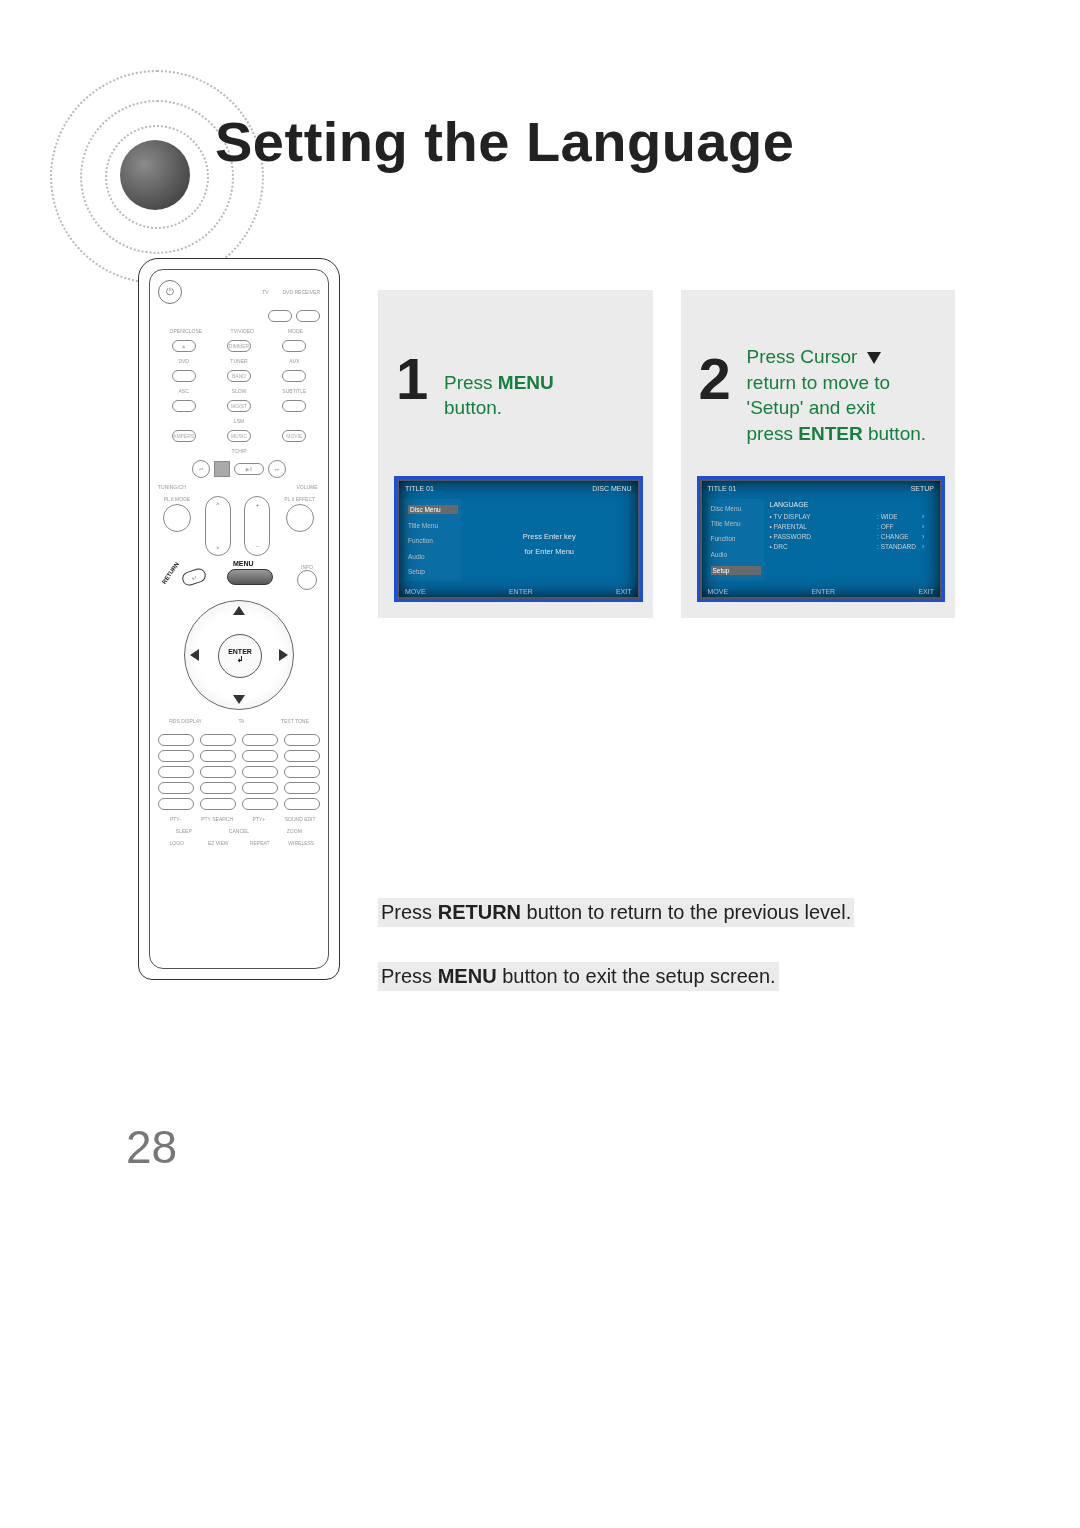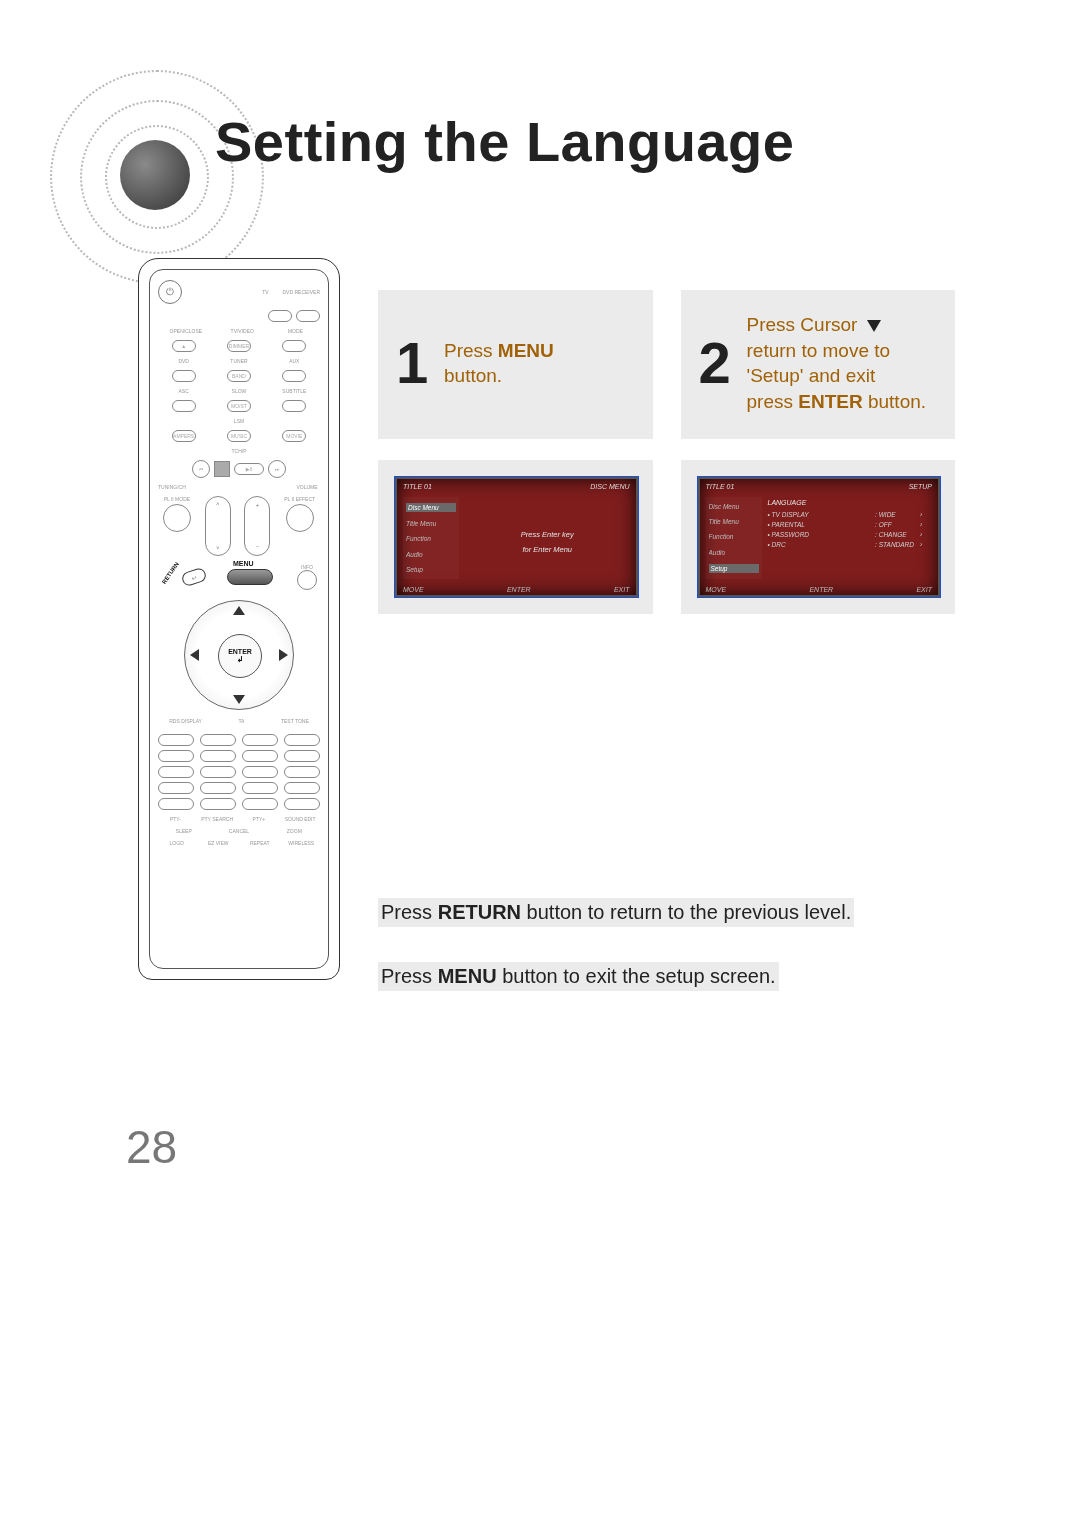--- a/index.html
+++ b/index.html
@@ -212,21 +212,22 @@
   .step-num {
     font-size: 58px;
     font-weight: 800;
     line-height: 0.9;
     color: #222;
     min-width: 36px;
   }
   .step-text {
     font-size: 19px;
     line-height: 1.35;
-    color: #a16207;
+    color: #15803d;
+    margin-top: 32px;
   }
   .step-text b { font-weight: 700; }
   .cursor-tri {
     display: inline-block;
     width: 0; height: 0;
     border-left: 7px solid transparent;
     border-right: 7px solid transparent;
     border-top: 12px solid #222;
     vertical-align: -1px;
     margin-left: 4px;
@@ -238,27 +239,26 @@
     left: 378px;
     top: 460px;
     right: 125px;
     display: flex;
     gap: 28px;
   }
   .screen-slot { flex: 1; background: #ebebeb; padding: 16px; box-sizing: border-box; }
   .osd {
     width: 100%;
     height: 120px;
-    background: #7f1d1d;
-    border: 1px solid #1d4ed8;
+    background: #0369a1;
+    border: 3px solid #1d4ed8;
     box-shadow: inset 0 0 0 2px #555, inset 0 0 20px #000;
     position: relative;
     color: #d0d0d0;
     font-size: 7px;
-    font-style: italic;
   }
   .osd .topbar {
     position: absolute; top: 6px; left: 8px; right: 8px;
     display: flex; justify-content: space-between;
     font-size: 7px; color: #ddd;
   }
   .osd .botbar {
     position: absolute; bottom: 4px; left: 8px; right: 8px;
     display: flex; justify-content: space-between;
     font-size: 7px; color: #bbb;

